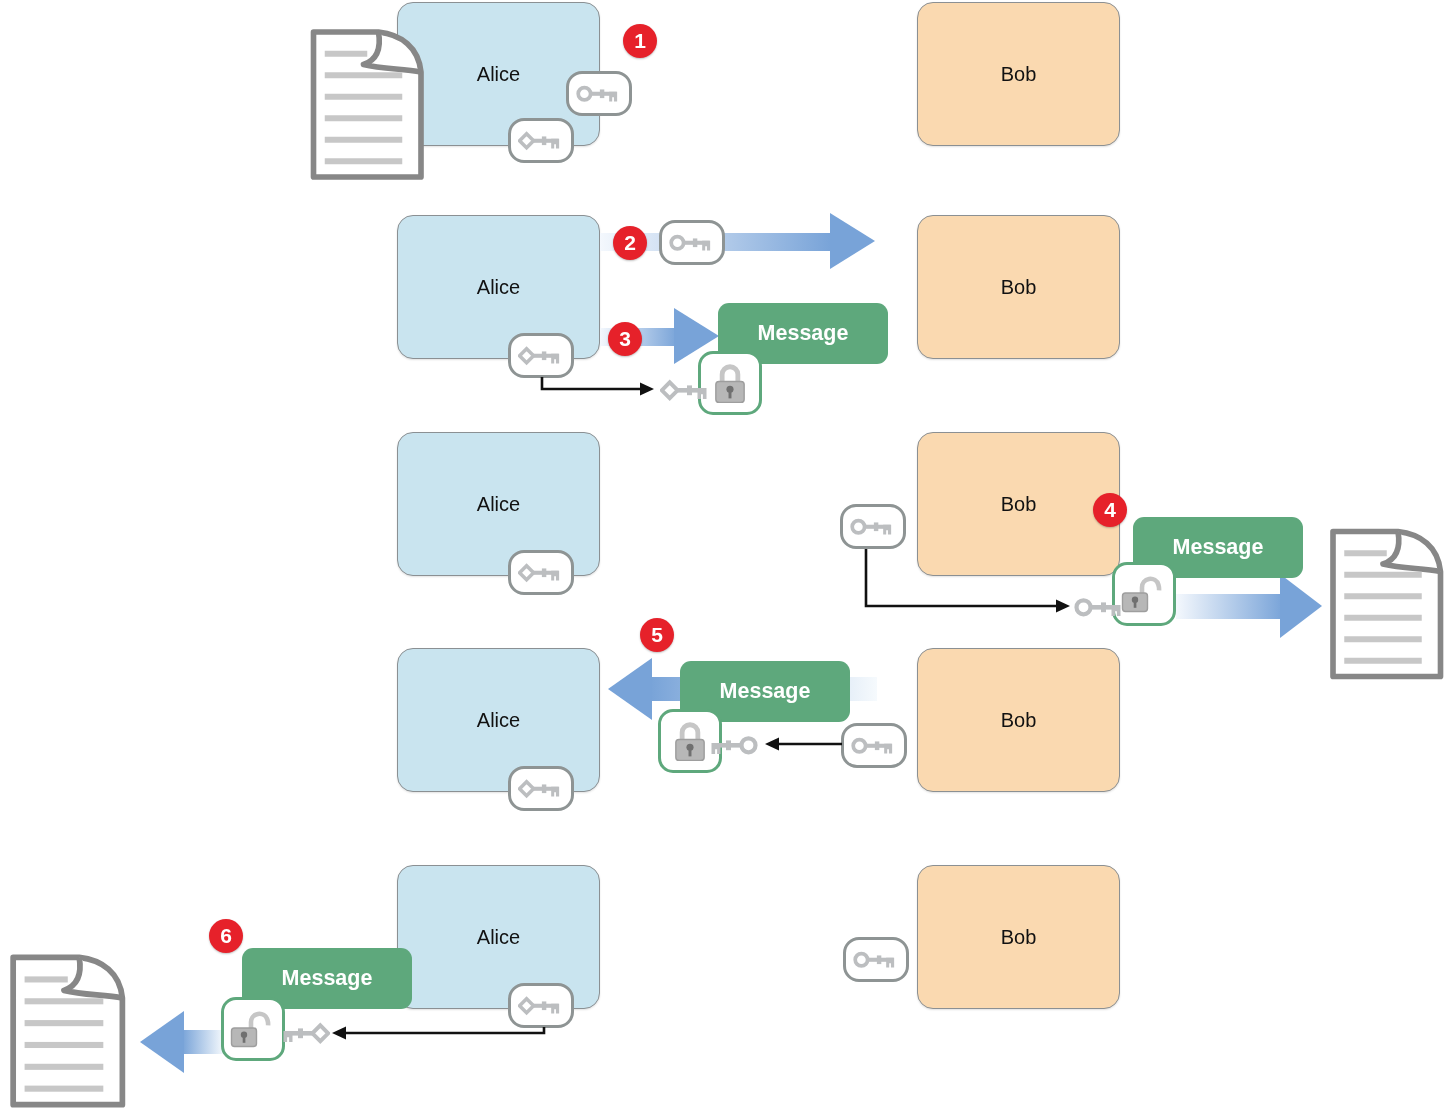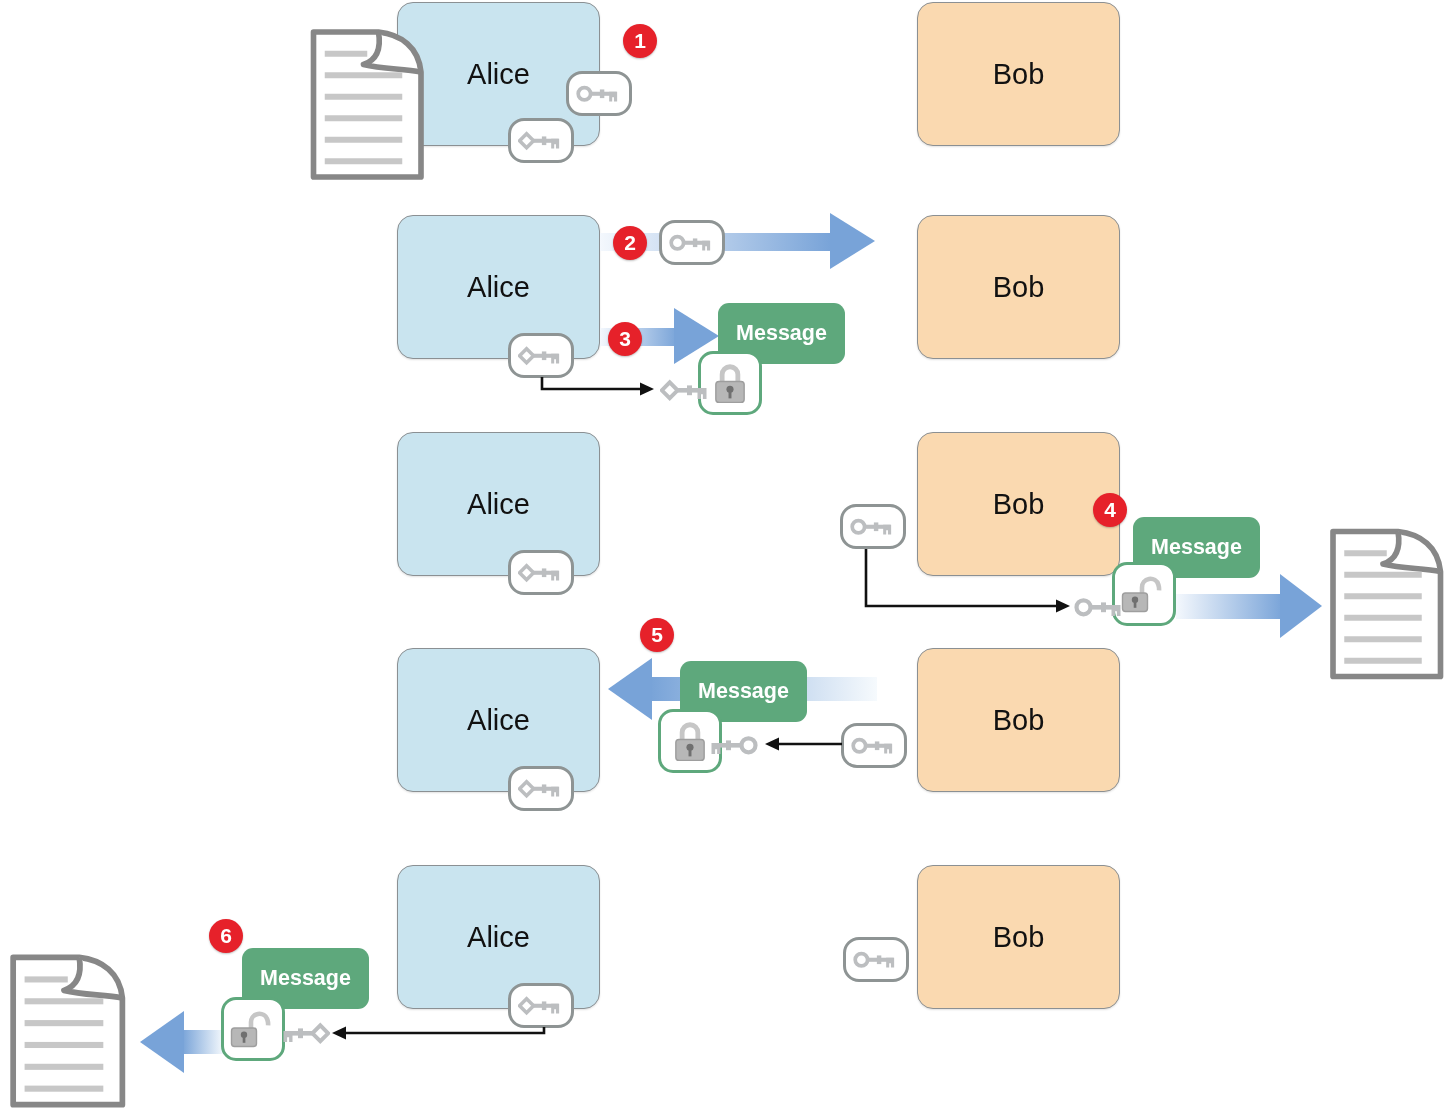--- a/index.html
+++ b/index.html
@@ -5,35 +5,35 @@
   html,body{margin:0;padding:0;background:#fff;}
   #stage{
     position:relative;width:1454px;height:1114px;background:#fff;overflow:hidden;
     font-family:"Liberation Sans", sans-serif;
   }
   
   .actor{
     position:absolute;width:201px;height:142px;border-radius:16px;
     border:1.6px solid var(--box-border,#8b9093);
     display:flex;align-items:center;justify-content:center;
-    font-size:29px;color:#111;z-index:1;
+    font-size:20px;color:#111;z-index:1;
     box-shadow:0 1px 2px rgba(0,0,0,.12);
   }
   .alice{background:var(--alice-fill,#C9E4EF);}
   .bob{background:var(--bob-fill,#FAD9B0);margin-left:40px;}
   
   .pill{
     position:absolute;width:66px;height:45px;background:#fff;
     border:3.6px solid var(--pill-border,#8e9494);border-radius:16px;
     box-sizing:border-box;display:flex;align-items:center;justify-content:center;z-index:4;
   }
   .pill svg{width:46px;height:27px;}
   
   .msg{
-    position:absolute;width:127px;height:61px;border-radius:11px;
+    position:absolute;width:170px;height:61px;border-radius:11px;
     background:var(--message-green,#5EA87C);color:#fff;font-weight:bold;font-size:21.5px;
     display:flex;align-items:center;justify-content:center;z-index:3;
   }
   
   .lockbox{
     position:absolute;width:64px;height:64px;background:#fff;border-radius:15px;
     border:3px solid var(--message-green,#5EA87C);box-sizing:border-box;
     display:flex;align-items:center;justify-content:center;z-index:4;
   }
   

